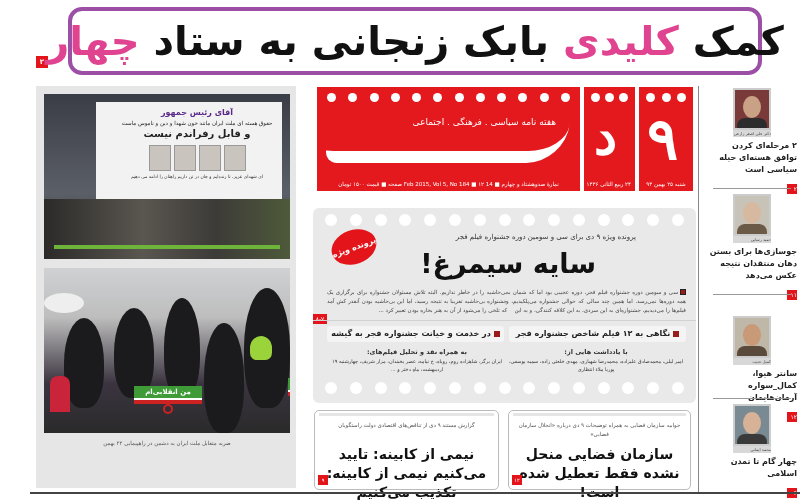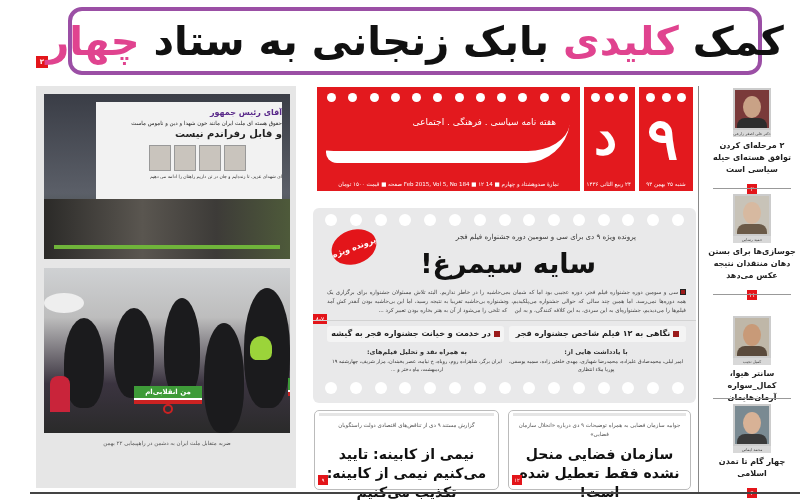--- a/index.html
+++ b/index.html
@@ -15,21 +15,21 @@
     display: flex; align-items: center; justify-content: center; }
   .banner-text { font-size: 40px; font-weight: bold; letter-spacing: -1px; white-space: nowrap; direction: rtl; }
   .banner-text .pink { color: #e0438f; }
   .banner-text .black { color: #111; }
 
   .bottom-rule { position: absolute; left: 30px; top: 492px; width: 770px; height: 2px; background: #444; }
 
   
   .right-col { position: absolute; left: 698px; top: 86px; width: 102px; height: 406px;
     border-left: 1px solid #888; }
-  .profile { position: absolute; left: 8px; width: 90px; text-align: center; }
+  .profile { position: absolute; left: 8px; width: 90px; text-align: right; }
   .profile .photo { width: 38px; height: 42px; margin: 0 auto; border: 2px solid #ccc; position: relative; overflow: hidden; }
   .profile .photo .face { position: absolute; left: 8px; top: 6px; width: 18px; height: 22px; border-radius: 50%; }
   .profile .photo .body { position: absolute; left: 2px; top: 28px; width: 30px; height: 16px; border-radius: 8px 8px 0 0; }
   .profile .caption { width: 38px; margin: 0 auto; height: 7px; background: #d8d8d8; font-size: 4px; line-height: 7px; color: #444; }
   .profile .title { font-size: 8px; line-height: 12px; margin-top: 3px; font-weight: bold; color: #222; }
   .profile .page-num { display: inline-block; width: 10px; height: 10px; background: #e3151a; color: #fff;
     font-size: 6px; line-height: 10px; margin-top: 2px; }
   .profile-sep { position: absolute; left: 14px; width: 78px; height: 1px; background: #999; }
 
   
@@ -83,21 +83,21 @@
   .card .headline { position: absolute; top: 34px; left: 4px; right: 4px; text-align: center; font-size: 14px; line-height: 19px; font-weight: bold; color: #111; }
   .card .pg { position: absolute; left: 3px; bottom: 4px; width: 10px; height: 10px; background: #e3151a; color: #fff; font-size: 5px; line-height: 10px; text-align: center; }
   .card-a { left: 508px; width: 183px; }
   .card-b { left: 314px; width: 185px; }
 
   
   .left-col { position: absolute; left: 36px; top: 86px; width: 260px; height: 402px; background: #e6e6e6; }
   .photo-frame { position: absolute; left: 8px; width: 246px; background: #fff; padding: 0; }
   .photo1 { top: 8px; height: 165px; overflow: hidden; background: linear-gradient(#3a3d46, #5b5f68 60%, #2f3b2a); }
   .photo2 { top: 182px; height: 165px; overflow: hidden; background: linear-gradient(#cfd1d3, #bdbdbd 30%, #3b3440 70%, #2a2a2a); }
-  .banner-sign { position: absolute; left: 52px; top: 8px; width: 186px; height: 100px; background: #f2f2f2; text-align: right; padding-left: 16px; }
+  .banner-sign { position: absolute; left: 52px; top: 8px; width: 186px; height: 100px; background: #f2f2f2; text-align: center; padding-left: 16px; }
   .banner-sign .l1 { font-size: 8px; color: #5a2a8a; font-weight: bold; margin-top: 6px; }
   .banner-sign .l2 { font-size: 5.5px; color: #222; margin-top: 3px; }
   .banner-sign .l3 { font-size: 10px; color: #222; font-weight: bold; margin-top: 2px; }
   .banner-sign .faces { display: flex; justify-content: center; gap: 3px; margin-top: 6px; }
   .banner-sign .face { width: 22px; height: 26px; background: #c9c4bd; border: 1px solid #999; }
   .banner-sign .l4 { font-size: 4.5px; color: #333; margin-top: 3px; }
   .crowd1 { position: absolute; left: 0; right: 0; bottom: 0; height: 60px; background: linear-gradient(90deg, #2b2a28, #5a5650 40%, #3d3b38 70%, #4e5a3a); }
   .green-rail { position: absolute; left: 10px; right: 10px; bottom: 10px; height: 4px; background: #6fb43a; }
 
   .flag-sign { position: absolute; height: 18px; background: #fff; border-top: 12px solid #3e9b38; border-bottom: 4px solid #c22; margin-left: 48px; }

